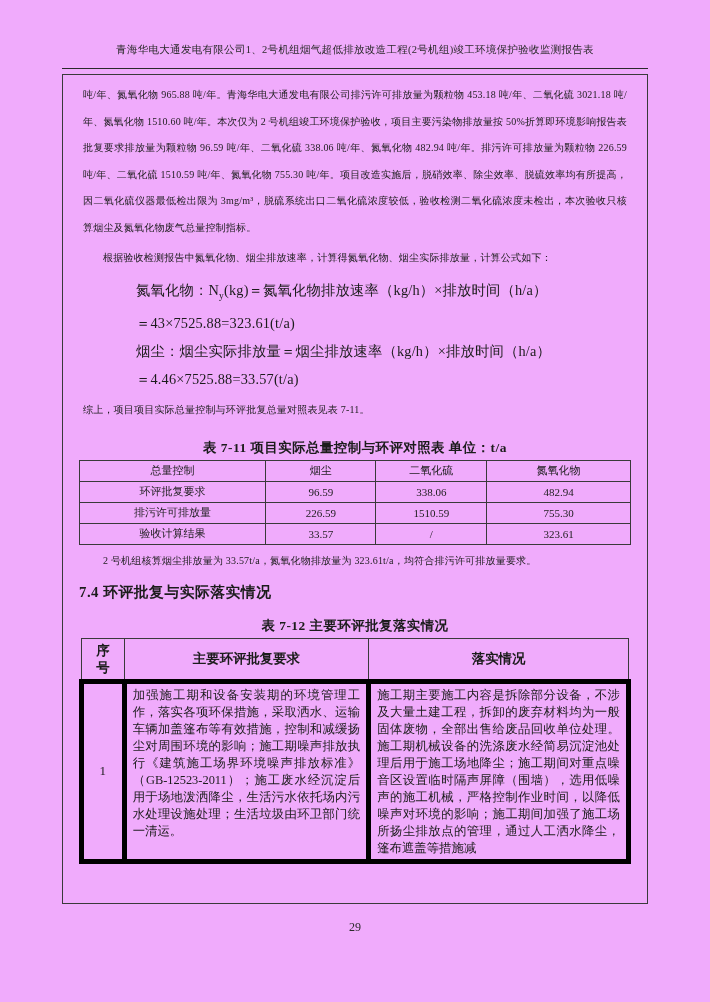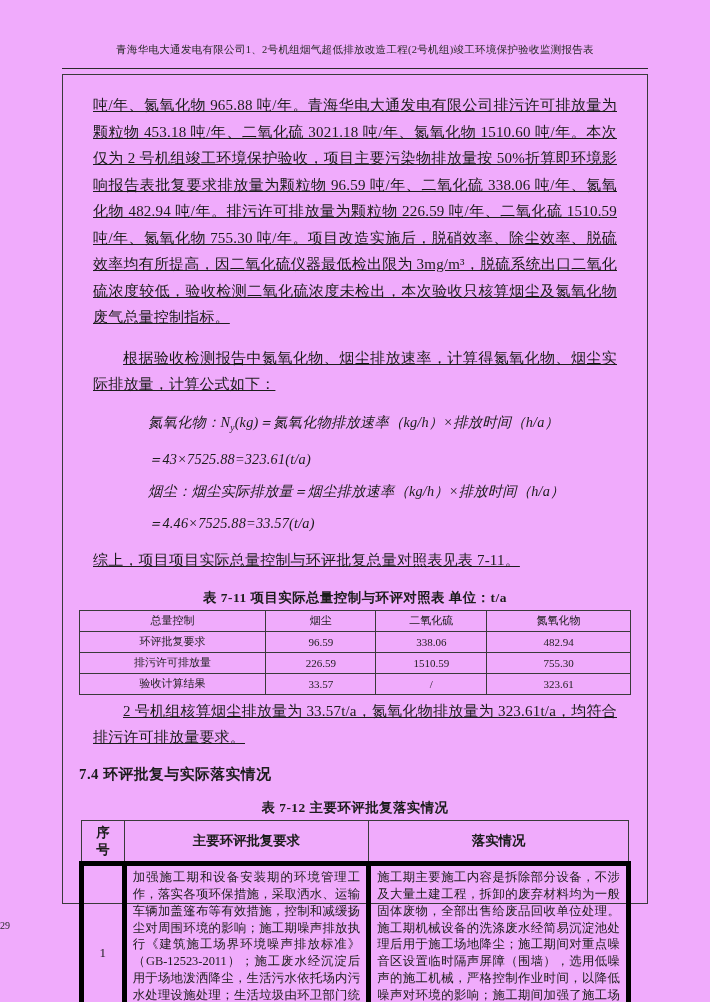--- a/index.html
+++ b/index.html
@@ -26,35 +26,33 @@
     border-top: 1.6px solid #2a2a2a;
     margin: 11px 62px 5px 62px;
   }
   .frame {
     margin: 0 62px;
     border: 1.6px solid #3a3a3a;
     height: 830px;
     padding: 3px 16px 4px 16px;
   }
   .body-text {
-    margin: 14px;
-    font-size: 15px;
+    margin: 4px;
+    font-size: 10px;
     line-height: 26.5px;
     text-align: justify;
     letter-spacing: 0.2px;
-    text-decoration: underline;
   }
   .indent2 { text-indent: 2em; }
   .formula-block { padding-left: 57px; }
   .formula {
-    margin: 12px;
+    margin: 0;
     font-size: 14.3px;
-    line-height: 20px;
+    line-height: 28px;
     letter-spacing: 0.2px;
-    font-style: italic;
   }
   .formula sub { font-size: 9.5px; }
   .table-caption {
     margin: 15px 0 3px 0;
     text-align: center;
     font-weight: bold;
     font-size: 13.4px;
     letter-spacing: 0.5px;
   }
   table { width: 100%; border-collapse: collapse; table-layout: fixed; }
@@ -91,21 +89,22 @@
   .t12 td.no-cell {
     text-align: center;
     vertical-align: middle;
     font-size: 13px;
   }
   .page-number {
     position: absolute;
     top: 920px;
     left: 0;
     width: 100%;
-    font-size: 10px;
+    text-align: center;
+    font-size: 12px;
     color: #2a2a2a;
   }
 </style>
 </head>
 <body>
 
 <div class="page">
 
   <div class="doc-header">青海华电大通发电有限公司1、2号机组烟气超低排放改造工程(2号机组)竣工环境保护验收监测报告表</div>
 

